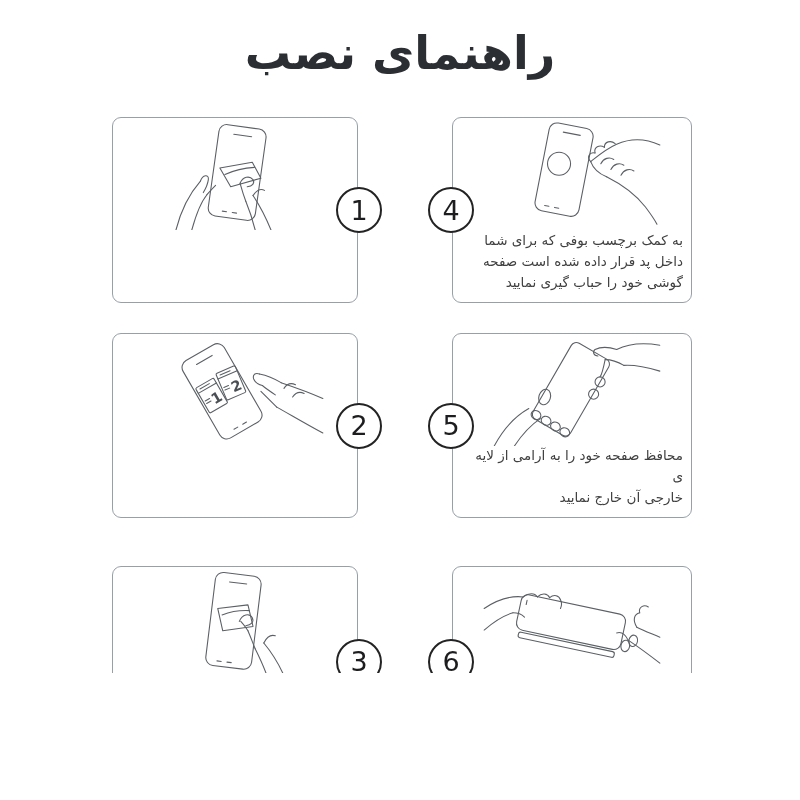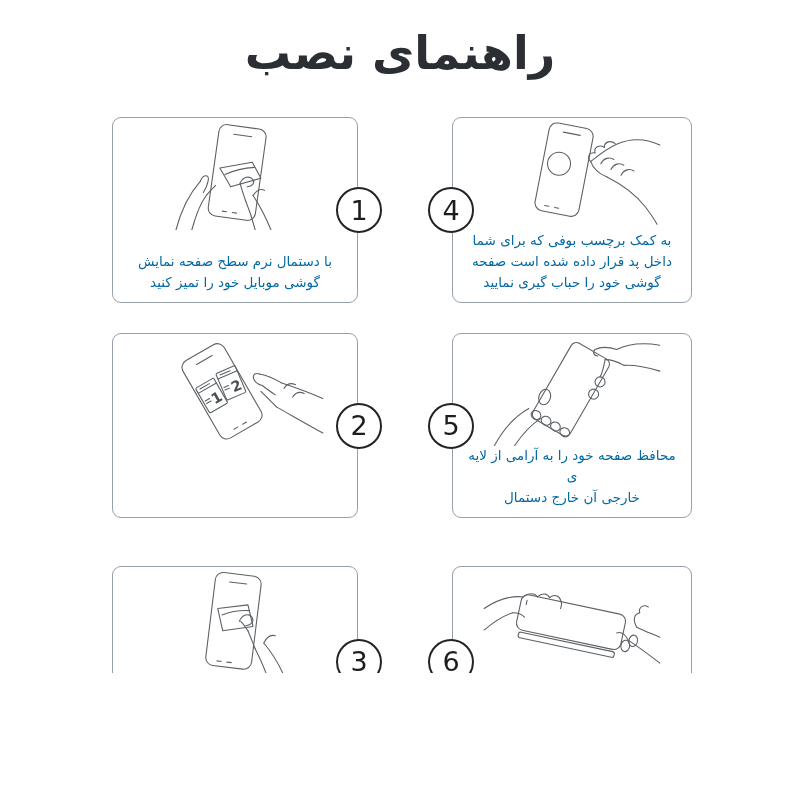--- a/index.html
+++ b/index.html
@@ -16,22 +16,22 @@
   #card-6{left:452px;top:566px;width:240px;height:191px;}
   .illo{position:absolute;top:4px;left:2px;width:calc(100% - 4px);height:108px;color:#5b6065;}
   .illo svg{width:100%;height:100%;}
   .illo .ln{fill:none;stroke:currentColor;stroke-width:1.5;stroke-linecap:round;stroke-linejoin:round;}
   .illo text{fill:#4a4f54;stroke:none;font-family:"DejaVu Sans",sans-serif;font-weight:bold;}
   .badge{position:absolute;top:50%;width:46px;height:46px;margin-top:-23px;background:#ffffff;
          border:2.6px solid #232323;border-radius:50%;display:flex;align-items:center;justify-content:center;
          font-size:27px;color:#1d1d1f;z-index:2;box-sizing:border-box;}
   .badge.on-right{right:-25px;}
   .badge.on-left{left:-25px;}
-  .caption{position:absolute;left:8px;right:8px;bottom:9px;direction:rtl;text-align:center;
-           font-size:13.5px;line-height:1.56;color:#0369a1;white-space:pre-line;}
+  .caption{position:absolute;left:8px;right:8px;bottom:9px;direction:rtl;
+           font-size:13.5px;line-height:1.56;color:#404040;white-space:pre-line;}
 </style>
 </head>
 <body>
 
 <div class="page">
 
   <div class="title">راهنمای نصب</div>
 
   <div class="card" id="card-1">
     <div class="illo">
@@ -55,22 +55,20 @@
         <g class="ln">
           <path d="M150 150 C146 134 142 122 137 110"></path>
           <path d="M172 150 C163 128 155 114 147 102"></path>
           <path d="M137 110 C133 100 131 92 129 85"></path>
           <path d="M129 85 C133 76 142 74 147 80 C150 85 146 89 139 90"></path>
           <path d="M147 102 C152 95 158 92 163 95"></path>
         </g>
       </svg>
     </div>
     <div class="badge on-right">1</div>
-    <div class="caption">با دستمال نرم سطح صفحه نمایش
-گوشی موبایل خود را تمیز کنید</div>
   </div>
 
   <div class="card" id="card-4">
     <div class="illo">
       <svg viewBox="0 0 244 150" preserveAspectRatio="xMidYMid meet">
         <g class="ln" transform="rotate(11 110 66)">
           <rect x="80" y="4" width="62" height="124" rx="11"></rect>
           <line x1="100" y1="15" x2="124" y2="15"></line>
           <line x1="94" y1="120" x2="100" y2="120"></line>
           <line x1="108" y1="120" x2="114" y2="120"></line>
@@ -160,21 +158,21 @@
           <ellipse cx="84" cy="82" rx="8" ry="11" transform="rotate(18 84 82)"></ellipse>
           <ellipse cx="72" cy="107" rx="7" ry="6" transform="rotate(30 72 107)"></ellipse>
           <ellipse cx="86" cy="115" rx="7" ry="6" transform="rotate(30 86 115)"></ellipse>
           <ellipse cx="99" cy="123" rx="7" ry="6" transform="rotate(30 99 123)"></ellipse>
           <ellipse cx="112" cy="131" rx="7" ry="6" transform="rotate(30 112 131)"></ellipse>
         </g>
       </svg>
     </div>
     <div class="badge on-left">5</div>
     <div class="caption">محافظ صفحه خود را به آرامی از لایه ی
-خارجی آن خارج دستمال</div>
+خارجی آن خارج نمایید</div>
   </div>
 
   <div class="card" id="card-3">
     <div class="illo">
       <svg viewBox="0 0 244 150" preserveAspectRatio="xMidYMid meet">
         <g class="ln" transform="rotate(7 118 68)">
           <rect x="88" y="4" width="64" height="130" rx="11"></rect>
           <line x1="108" y1="16" x2="132" y2="16"></line>
           <line x1="104" y1="127" x2="110" y2="127"></line>
           <line x1="118" y1="127" x2="124" y2="127"></line>

